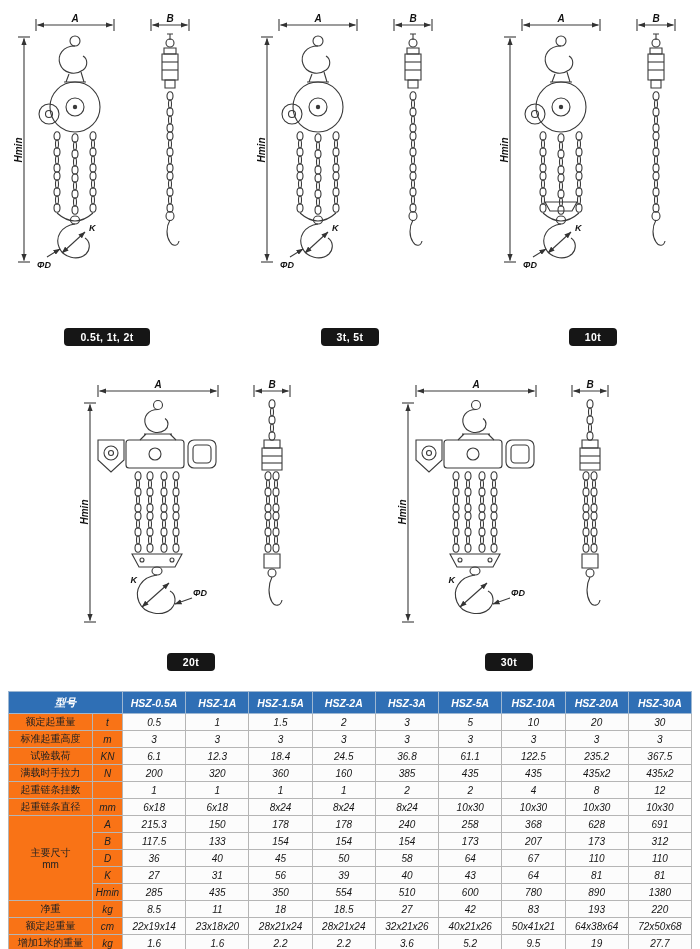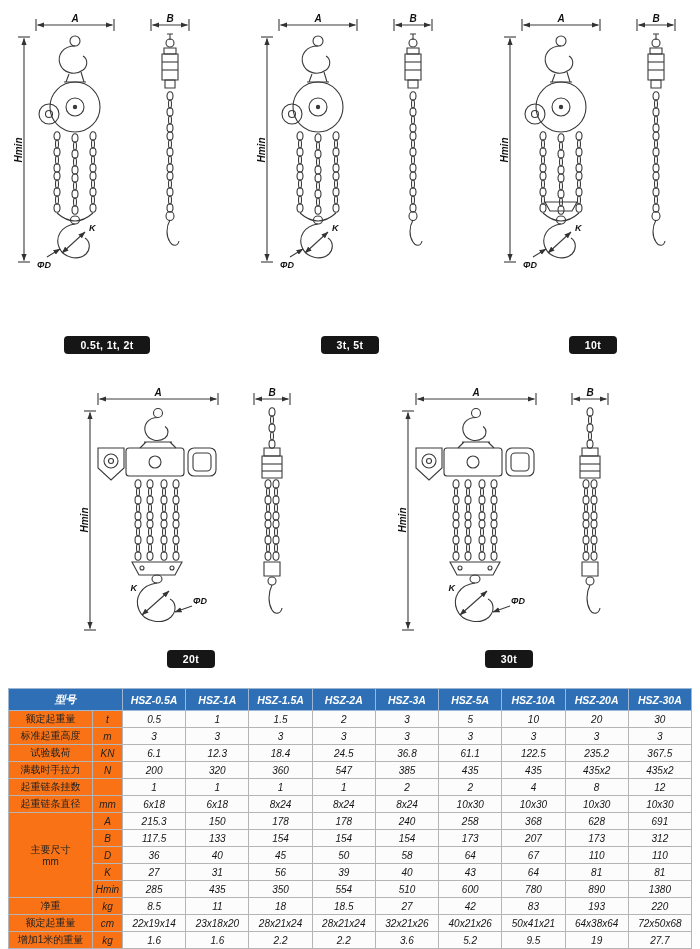--- a/index.html
+++ b/index.html
@@ -5,22 +5,22 @@
   html,body{margin:0;padding:0}
   body{width:700px;height:949px;font-family:"Liberation Sans",sans-serif;background:#ffffff;overflow:hidden}
   .page{width:700px;height:949px;background:#fff;position:relative}
 
   
   .drawings{padding-top:10px}
   .row{display:flex;align-items:flex-start}
   .row-1{justify-content:space-between;padding:0 14px}
   .row-2{justify-content:center;gap:96px;margin-top:30px}
   figure.hoist{margin:0;display:flex;flex-direction:column;align-items:center}
-  .badge{background:#161616;color:#fff;font-size:10.5px;font-weight:600;padding:3px 16px;border-radius:4px;margin-top:26px;white-space:nowrap;letter-spacing:.4px}
-  .row-2 .badge{margin-top:1px}
+  .badge{background:#161616;color:#fff;font-size:10.5px;font-weight:600;padding:3px 16px;border-radius:4px;margin-top:18px;white-space:nowrap;letter-spacing:.4px}
+  .row-2 .badge{margin-top:12px}
   svg{display:block}
   .dim{font:italic bold 10px "Liberation Sans",sans-serif;fill:#111}
   .dim-s{font:italic bold 9px "Liberation Sans",sans-serif;fill:#111}
 
   
   .spec-table{border-collapse:collapse;table-layout:fixed;width:684px;margin:20px 8px 0 8px}
   .spec-table th,.spec-table td{border:1px solid #b5b5b5;text-align:center;vertical-align:middle;padding:0 1px;height:16px;overflow:hidden;white-space:nowrap}
   .spec-table thead th{background:#2f6fb5;color:#fff;font:italic bold 10.5px "Liberation Sans",sans-serif;height:21px;border-color:#9db7d2}
   .spec-table tbody th{background:#f97316;font:normal 10px "Liberation Sans",sans-serif;color:#222}
   .spec-table tbody th.unit{font-style:italic}
@@ -301,21 +301,21 @@
           <td>122.5</td>
           <td>235.2</td>
           <td>367.5</td>
         </tr>
         <tr>
           <th rowspan="1">满载时手拉力</th>
           <th class="unit">N</th>
           <td>200</td>
           <td>320</td>
           <td>360</td>
-          <td>547</td>
+          <td>160</td>
           <td>385</td>
           <td>435</td>
           <td>435</td>
           <td>435x2</td>
           <td>435x2</td>
         </tr>
         <tr>
           <th rowspan="1">起重链条挂数</th>
           <th class="unit"></th>
           <td>1</td>

